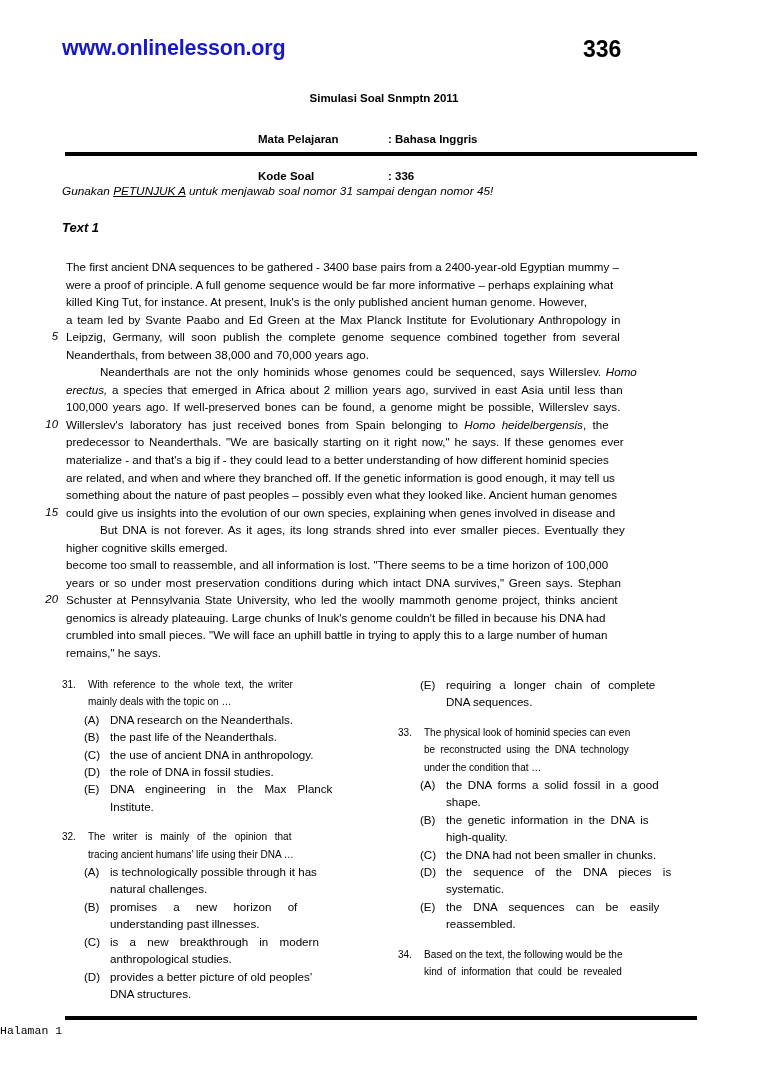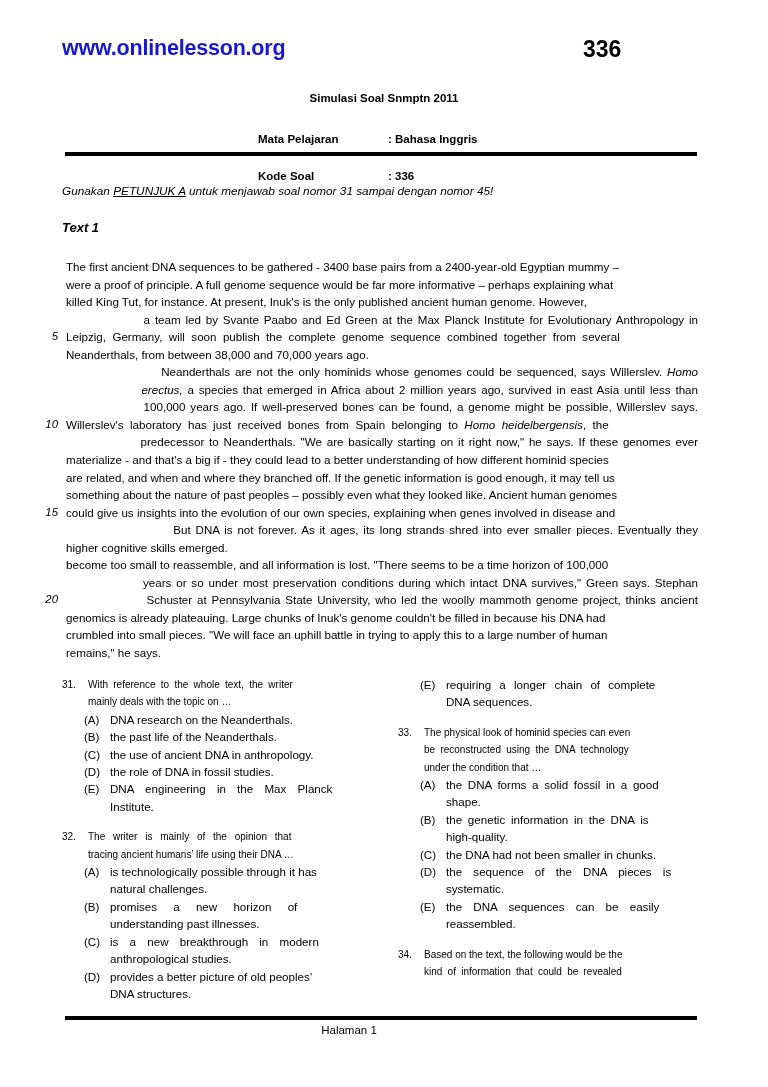--- a/index.html
+++ b/index.html
@@ -112,21 +112,21 @@
     width: 16px;
     text-align: right;
     font-size: 11.4px;
     font-style: italic;
   }
   .pline .ptext {
     display: block;
     padding-left: 4px;
   }
   
-  .j1 { word-spacing: 1.6px; text-align: right; }
+  .j1 { word-spacing: 1.6px; }
   .j2 { word-spacing: 3.2px; }
   .indent { padding-left: 38px !important; }
   .ptext i { font-style: italic; }
 
   
   .qcols {
     position: absolute;
     left: 62px; top: 676px;
     width: 636px;
     height: 330px;
@@ -173,22 +173,23 @@
     position: absolute;
     left: 65px; top: 1016px;
     width: 632px;
     height: 4px;
     background: #000;
   }
   .footer-text {
     position: absolute;
     left: 0; top: 1024px;
     width: 698px;
-    text-align: center;
+    text-align: left;
     font-size: 11.5px;
+    font-family: Liberation Mono, monospace;
   }
 </style>
 </head>
 <body>
 
 <div class="page">
 
   <div class="header-row">
     <div class="site-url">www.onlinelesson.org</div>
     <div class="code-big">336</div>

